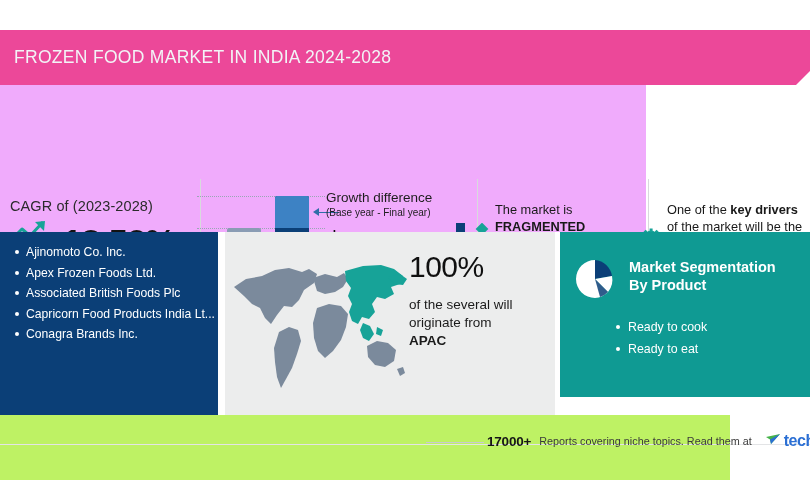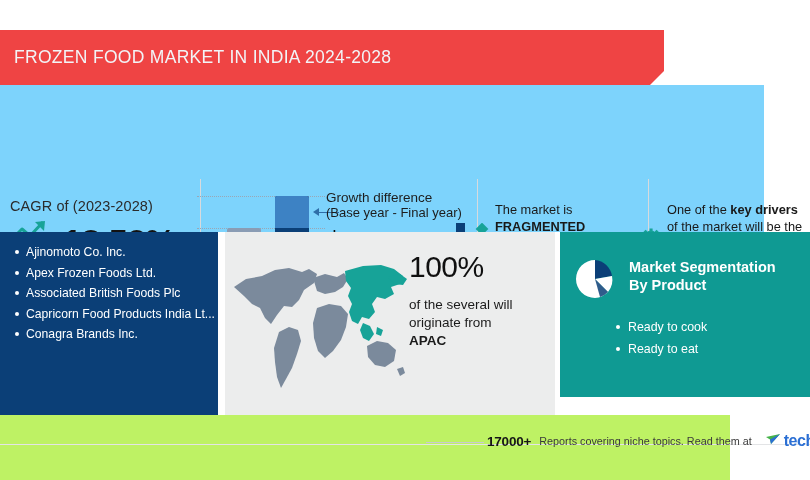--- a/index.html
+++ b/index.html
@@ -5,38 +5,38 @@
   html,body{margin:0;padding:0;}
   body{
     width:810px;height:480px;overflow:hidden;background:#ffffff;
     font-family:"Liberation Sans","DejaVu Sans",sans-serif;
     -webkit-font-smoothing:antialiased;
   }
   .canvas{position:relative;width:810px;height:480px;background:#ffffff;}
 
   
   .header{
-    position:absolute;left:0;top:30px;width:664px;height:55px;
-    background:#ef4444;
+    position:absolute;left:0;top:30px;width:810px;height:55px;
+    background:#ec4899;
     display:flex;align-items:center;
   }
   .header-notch{
     position:absolute;right:0;bottom:0;width:14px;height:14px;
     background:#ffffff;
     clip-path:polygon(100% 0,100% 100%,0 100%);
   }
   .header-title{
     color:#f2f4f7;font-size:17.5px;letter-spacing:.3px;
     padding-left:14px;font-weight:400;white-space:nowrap;
   }
 
   
   .band-mid{
-    position:absolute;left:0;top:85px;width:764px;height:147px;
-    background:#7dd3fc;
+    position:absolute;left:0;top:85px;width:646px;height:147px;
+    background:#f0abfc;
   }
   .mid-divider{
     position:absolute;top:94px;width:1px;height:130px;background:#d8dadd;
   }
 
   
   .cagr{position:absolute;left:10px;top:113px;width:185px;}
   .cagr-label{font-size:14.5px;color:#2b2b2b;letter-spacing:.1px;}
   .cagr-row{display:flex;align-items:center;margin-top:6px;}
   .cagr-value{font-size:34px;font-weight:bold;color:#121212;letter-spacing:-.5px;margin-left:9px;}
@@ -49,21 +49,21 @@
   .arrow-line{position:absolute;height:1px;background:#2f6ea8;}
   .arrow-head{
     position:absolute;width:0;height:0;
     border-top:4px solid transparent;border-bottom:4px solid transparent;
     border-right:6px solid #2f6ea8;
   }
 
   
   .growth{position:absolute;left:326px;top:105px;width:140px;}
   .growth-t1{font-size:13.5px;color:#1d1d1d;line-height:16px;}
-  .growth-t2{font-size:13px;color:#1d1d1d;line-height:14px;}
+  .growth-t2{font-size:10px;color:#1d1d1d;line-height:14px;}
   .growth-val{font-size:30px;font-weight:bold;color:#0d0d0d;letter-spacing:-.6px;margin-top:5px;}
   .growth-mn{font-size:13px;color:#1d1d1d;margin-top:1px;}
 
   
   .frag{position:absolute;left:495px;top:117px;width:125px;}
   .frag p{margin:0;font-size:12.8px;line-height:16.5px;color:#191919;}
   .frag b{font-weight:bold;}
   .squares-icon{position:absolute;left:456px;top:138px;}
 
   

